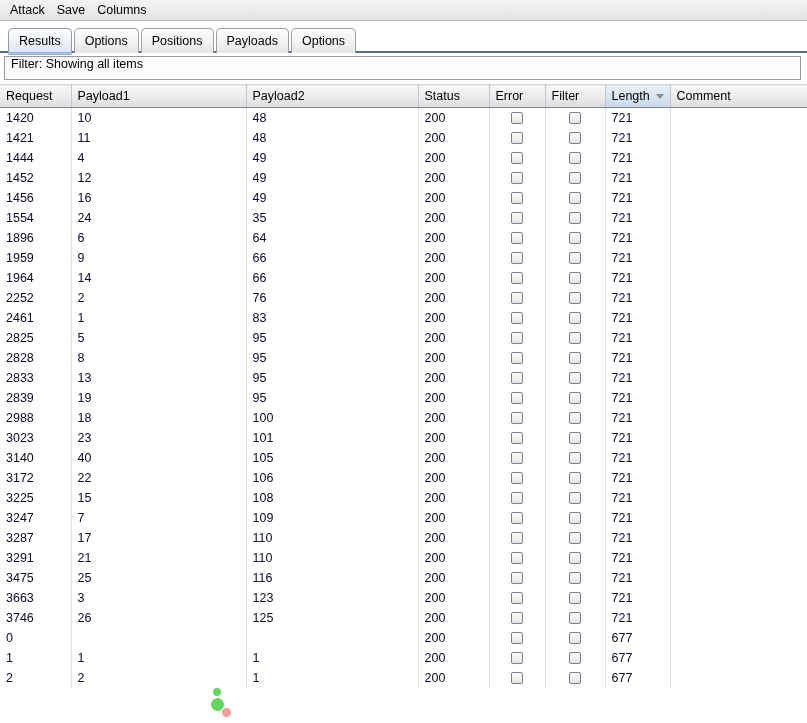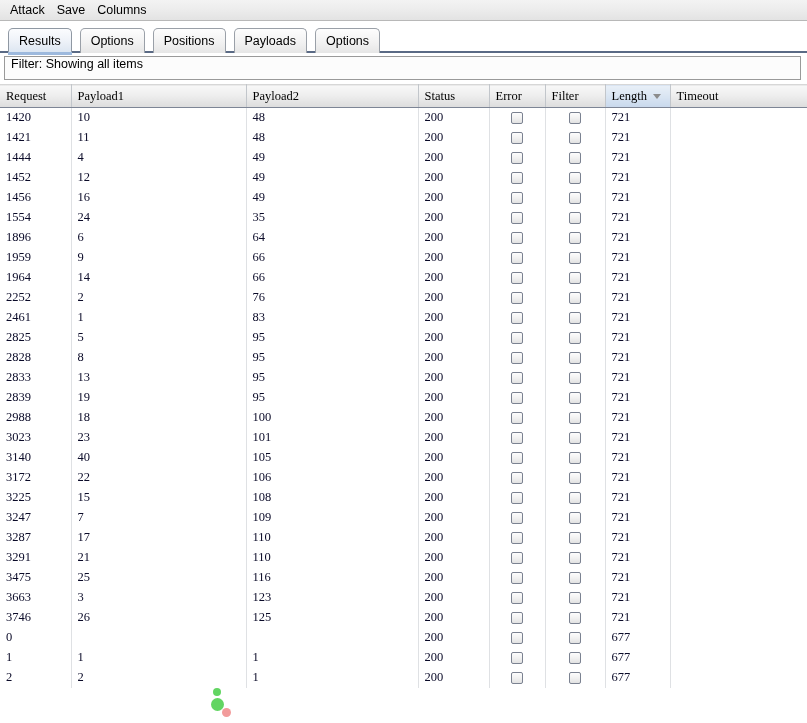--- a/index.html
+++ b/index.html
@@ -53,21 +53,21 @@
     height: 2px;
     background: #5a6a85;
   }
   .tab {
     position: relative;
     height: 25px;
     box-sizing: border-box;
     display: flex;
     align-items: center;
     padding: 0 10px;
-    margin-right: 8px;
+    margin-right: 2px;
     border: 1px solid #9aa0a8;
     border-bottom: none;
     border-radius: 5px 5px 0 0;
     background: linear-gradient(to bottom, #fdfdfd 0%, #f2f2f2 55%, #e6e6e6 100%);
     font-size: 12.5px;
     color: #000;
     cursor: default;
     z-index: 1;
   }
   .tab.selected {
@@ -98,21 +98,20 @@
     box-sizing: border-box;
     font-size: 12.5px;
     color: #000;
     cursor: default;
   }
 
   
   .table-area {
     margin-top: 4px;
     width: 702px;
-    font-family: Liberation Serif, serif;
   }
   table.grid {
     border-collapse: collapse;
     table-layout: fixed;
     width: 807px;
     font-size: 12.5px;
   }
   table.grid thead th {
     height: 23px;
     padding: 0 0 0 6px;
@@ -249,21 +248,21 @@
         <th><span>Payload2</span></th>
         <th><span>Status</span></th>
         <th><span>Error</span></th>
         <th><span>Filter</span></th>
         <th class="sorted">
           <div class="hdr-inner">
             <span>Length</span>
             <span class="sort-arrow"></span>
           </div>
         </th>
-        <th><span>Timeout</span></th>
+        <th><span>Comment</span></th>
       </tr>
     </thead>
     <tbody id="tbody">
         <tr>
           <td>1420</td>
           <td>10</td>
           <td>48</td>
           <td>200</td>
           <td class="cb-cell"><span class="cbox"></span></td>
           <td class="cb-cell"><span class="cbox"></span></td>

